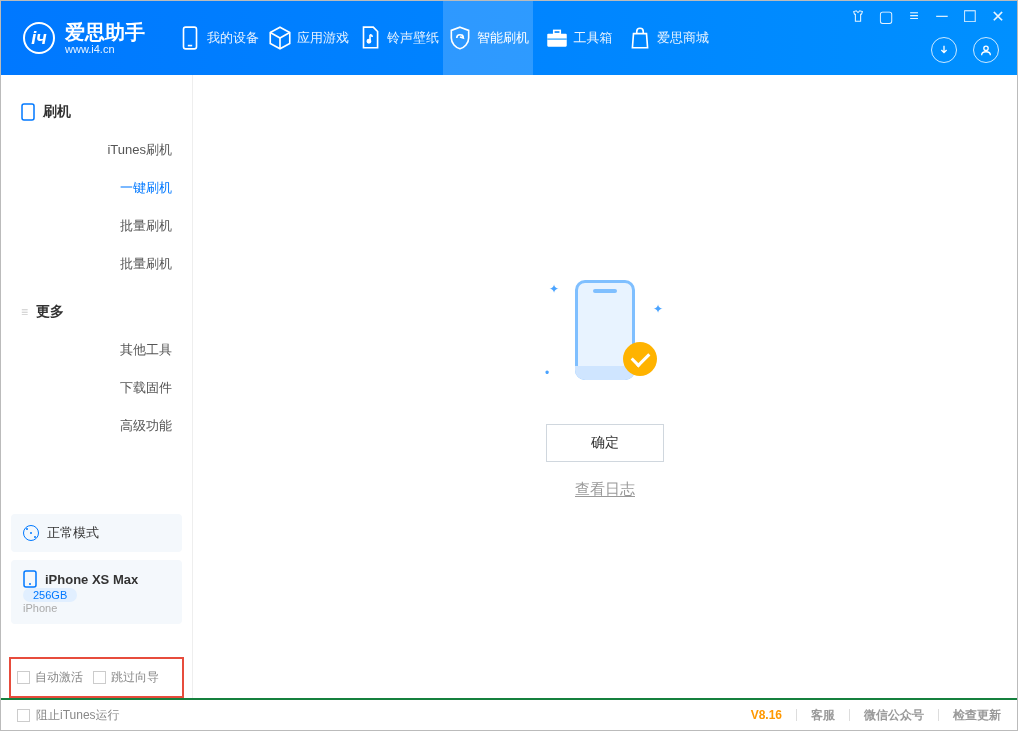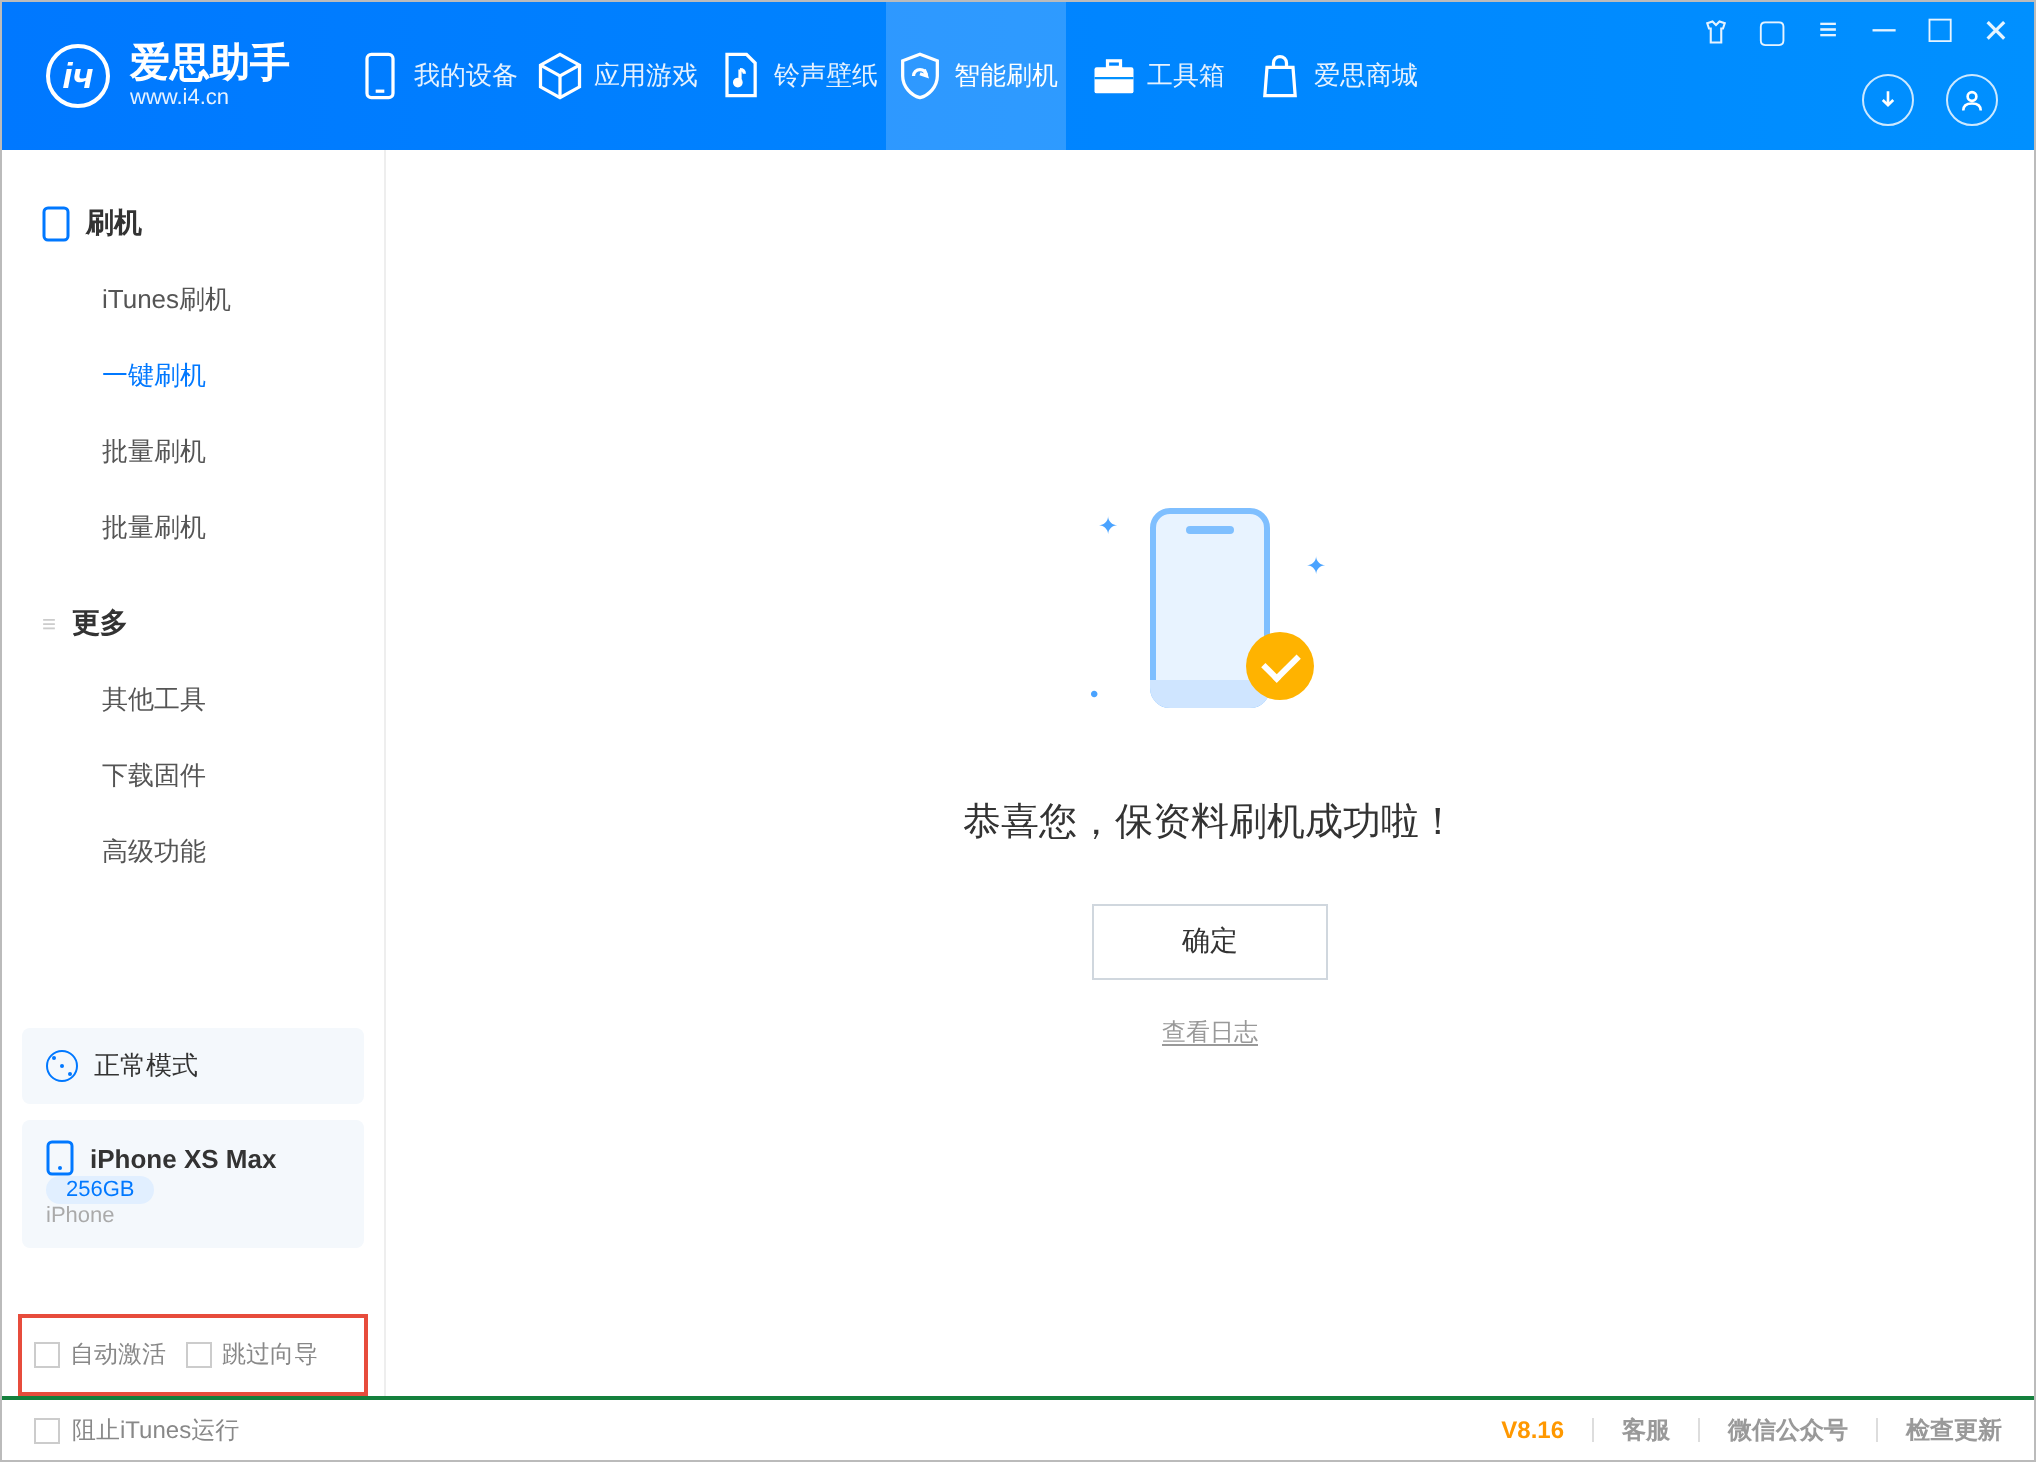--- a/index.html
+++ b/index.html
@@ -19,21 +19,21 @@
 .titlebar-icons { position: absolute; right: 12px; top: 8px; display: flex; gap: 14px; align-items: center; }
 .tb-icon { width: 14px; height: 14px; display: inline-flex; align-items: center; justify-content: center; cursor: pointer; opacity: .9; }
 .header-right-icons { position: absolute; right: 18px; bottom: 12px; display: flex; gap: 16px; }
 .hr-icon { width: 26px; height: 26px; border: 1.5px solid rgba(255,255,255,.8); border-radius: 50%; display: flex; align-items: center; justify-content: center; cursor: pointer; }
 
 
 .body { display: flex; height: calc(100% - 74px - 32px); }
 .sidebar { width: 192px; border-right: 1px solid #eee; padding-top: 18px; position: relative; }
 .side-sec { margin-bottom: 10px; }
 .side-head { display: flex; align-items: center; gap: 8px; padding: 10px 20px; font-size: 14px; color: #333; font-weight: bold; }
-.side-item { padding: 10px 20px 10px 50px; font-size: 13px; color: #555; cursor: pointer; }
+.side-item { padding: 10px 20px 10px 50px; font-size: 13px; color: #555; cursor: pointer; text-align: right; }
 .side-item.active { color: #0078ff; }
 .device-cards { position: absolute; bottom: 66px; left: 10px; right: 10px; }
 .device-card { background: #f4f8fc; border-radius: 4px; padding: 10px 12px; margin-bottom: 8px; font-size: 13px; color: #333; display: flex; align-items: center; gap: 8px; }
 .device-card.device { flex-direction: column; align-items: flex-start; gap: 0; }
 .badge { background: #e1efff; color: #0078ff; border-radius: 10px; padding: 1px 10px; font-size: 11px; display: inline-block; }
 .dev-sub { color: #aaa; font-size: 11px; }
 .highlight-box { position: absolute; bottom: 0; left: 8px; right: 8px; border: 2px solid #e74c3c; padding: 10px 6px; display: flex; gap: 10px; align-items: center; }
 .chk { display: flex; align-items: center; gap: 5px; font-size: 12px; color: #888; cursor: pointer; }
 .chkbox { width: 13px; height: 13px; border: 1px solid #ccc; background: #fff; }
 
@@ -42,21 +42,21 @@
 .illus { width: 120px; height: 120px; position: relative; margin-bottom: 30px; }
 .phone { width: 60px; height: 100px; border: 3px solid #7fbfff; border-radius: 10px; background: #e8f3ff; position: absolute; top: 6px; left: 30px; }
 .phone::before { content: ""; position: absolute; top: 6px; left: 50%; transform: translateX(-50%); width: 24px; height: 4px; background: #7fbfff; border-radius: 2px; }
 .phone::after { content: ""; position: absolute; bottom: -3px; left: -3px; right: -3px; height: 14px; background: #cfe5ff; border-radius: 0 0 10px 10px; }
 .check { position: absolute; bottom: 18px; right: 8px; width: 34px; height: 34px; background: #ffb300; border-radius: 50%; display: flex; align-items: center; justify-content: center; }
 .check::after { content: ""; width: 14px; height: 8px; border-left: 3px solid #fff; border-bottom: 3px solid #fff; transform: rotate(-45deg); margin-top: -3px; }
 .spark { position: absolute; font-size: 12px; color: #4aa3ff; }
 .s1 { top: 8px; left: 4px; } .s2 { top: 28px; right: 2px; } .s3 { bottom: 14px; left: 0; }
 .msg { font-size: 19px; color: #333; margin-bottom: 28px; }
 .btn { padding: 9px 44px; border: 1px solid #d0d7de; background: #fff; font-size: 14px; cursor: pointer; margin-bottom: 18px; color: #333; }
-.loglink { font-size: 12px; color: #999; cursor: pointer; text-decoration: underline; text-underline-offset: 2px; }
+.loglink { font-size: 15px; color: #999; cursor: pointer; text-decoration: underline; text-underline-offset: 2px; }
 
 
 .footer { height: 32px; border-top: 2px solid #15803d; display: flex; align-items: center; padding: 0 16px; font-size: 12px; color: #999; }
 .footer .left { display: flex; align-items: center; gap: 6px; cursor: pointer; }
 .footer .right { margin-left: auto; display: flex; align-items: center; gap: 14px; font-weight: bold; }
 .footer .divider { width: 1px; height: 12px; background: #ddd; }
 .footer a { color: #999; cursor: pointer; }
 </style>
 </head>
 <body>
@@ -216,21 +216,20 @@
   </div>
 
   <div class="main">
     <div class="illus">
       <span class="spark s1">✦</span>
         <span class="spark s2">✦</span>
         <span class="spark s3">•</span>
       <div class="phone"></div>
       <div class="check"></div>
     </div>
-    <div class="msg">恭喜您，保资料刷机成功啦！</div>
     <button class="btn">确定</button>
     <a class="loglink">查看日志</a>
   </div>
 </div>
 
 <div class="footer">
   <label class="left chk">
       <span class="chkbox"></span>
       <span>阻止iTunes运行</span>
     </label>

